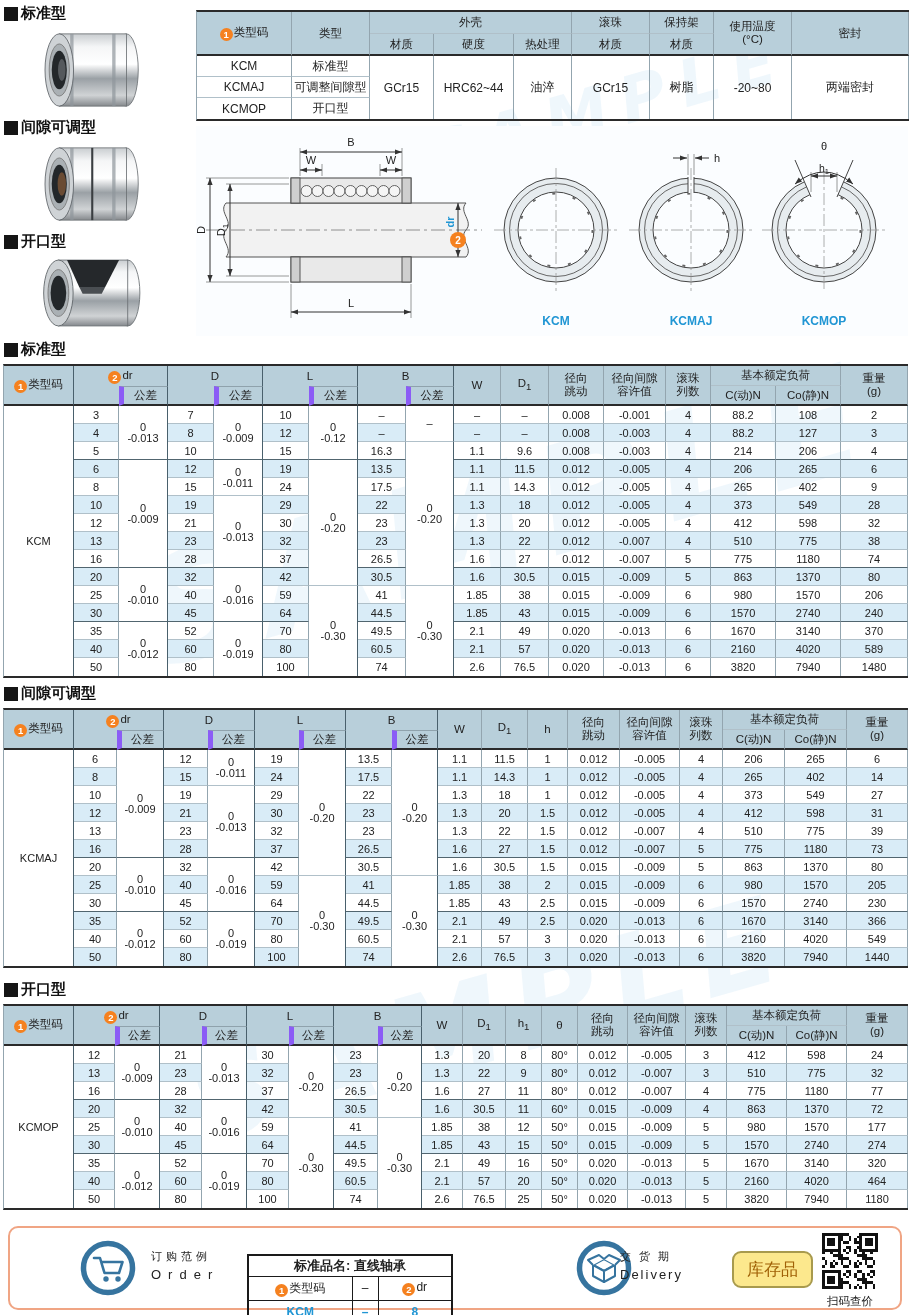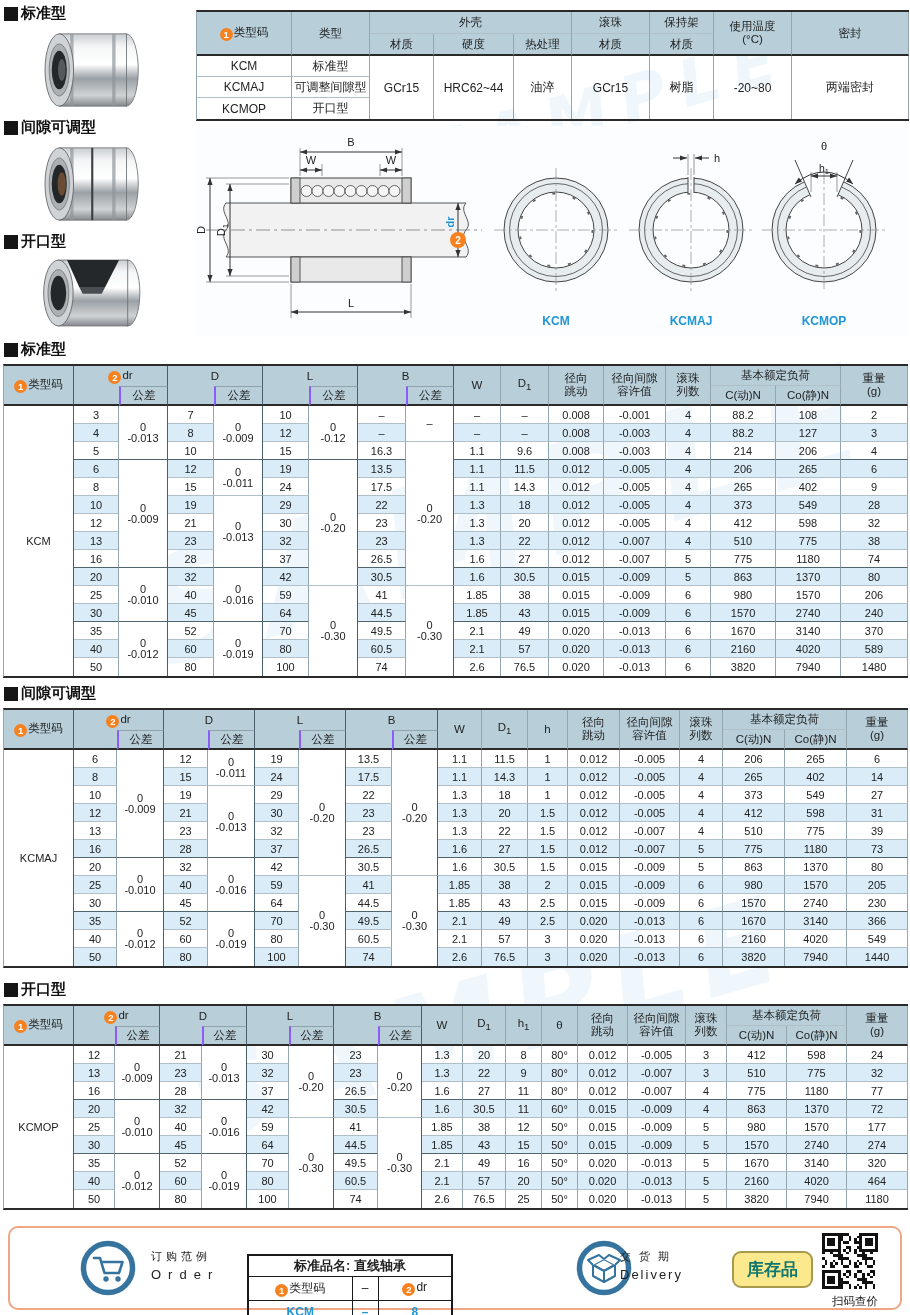--- a/index.html
+++ b/index.html
@@ -28,21 +28,21 @@
   border-left:1px solid #93a5af}
 .dt th,.dt td{border-right:1px solid #93a5af;border-bottom:1px solid #b0c0c9;
   font-size:11px;text-align:center;vertical-align:middle;padding:0;font-weight:normal;color:#222;
   overflow:hidden;white-space:nowrap}
 .dt thead th{background:#b8cfda;font-size:11.5px;line-height:13px}
 .dt thead tr{height:20px}
 .dt tbody tr{height:18px}
 .hb{border-bottom:2px solid #2a2a2a !important}
 .grp{border-bottom:none !important}
 .sp{border-right:none !important}
-.tolh{border-left:2px solid #8b5cf6;border-top:1px solid #8fa2ac}
+.tolh{border-left:5px solid #8b5cf6;border-top:1px solid #8fa2ac}
 .gb{border-right:1px solid #49606c !important}
 .alt{background:#d9ecf7}
 .sz{color:#2196d4}
 .code-cell{color:#2196d4;font-weight:bold;font-size:11.5px;background:#fff}
 .tol{background:#fff;font-size:10.5px}
 .tol div{line-height:11px}
 .dkb{border-bottom:1px solid #51656f !important}
 .nb{border-bottom:none !important}
 
 
@@ -63,23 +63,23 @@
   border:2px solid #f0a584;border-radius:10px;background:transparent}
 #footer .abs{position:absolute}
 .f-cn{font-size:11px;letter-spacing:4px;color:#222;line-height:22px;white-space:nowrap}
 .f-en{font-size:13px;letter-spacing:7px;color:#222;white-space:nowrap}
 .order-table{border:2px solid #1a1a1a;border-collapse:collapse}
 .order-table th,.order-table td{border:1px solid #1a1a1a;text-align:center;padding:0;
   font-size:12px;overflow:hidden;white-space:nowrap}
 .order-table th{font-size:13px;font-weight:bold;height:21px}
 .order-table td{height:24px}
 .order-table .blue{color:#2196d4;font-weight:bold}
-.badge{position:absolute;padding:5px 13px;font-size:17px;font-weight:bold;color:#0f766e;
+.badge{position:absolute;padding:5px 13px;font-size:17px;font-weight:normal;color:#a16207;
   background:#fce88d;border:2px solid #a89a4d;border-radius:9px;white-space:nowrap}
-.qr-caption{font-size:11.5px;text-align:right;margin-top:1px;white-space:nowrap}
+.qr-caption{font-size:11.5px;text-align:center;margin-top:1px;white-space:nowrap}
 
 text{font-family:"Liberation Sans","DejaVu Sans",sans-serif}
 </style>
 </head>
 <body>
 
 <div id="page">
 
   <div class="wm" style="left:420px;top:70px;font-size:64px">SAMPLE</div>
   <div class="wm" style="left:130px;top:430px;font-size:148px">SAMPLE</div>

